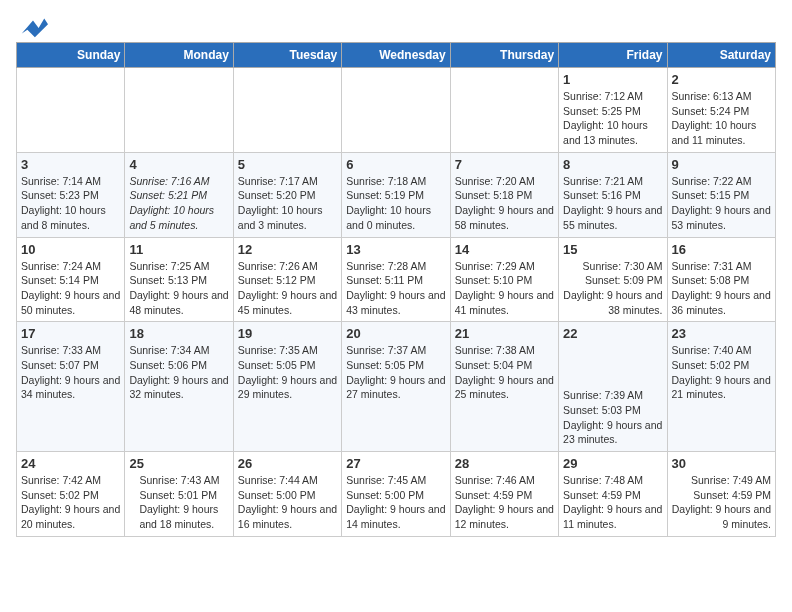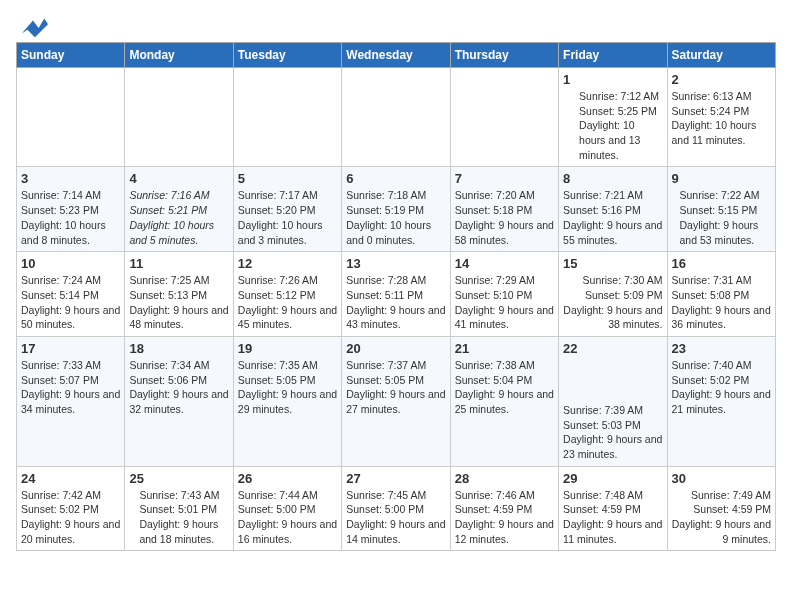--- a/index.html
+++ b/index.html
@@ -40,21 +40,21 @@
     }
     .calendar {
       width: 100%;
       border-collapse: collapse;
     }
     .calendar th {
       background-color: #2a6ebb;
       color: #fff;
       font-size: 12px;
       padding: 5px 4px;
-      text-align: left;
+      text-align: right;
       border: 1px solid #aaa;
     }
     .calendar td {
       width: 107px;
       vertical-align: top;
       padding: 4px 4px;
       border: 1px solid #ccc;
       font-size: 10.5px;
       color: #333;
       background: #fff;
@@ -109,21 +109,21 @@
   </thead>
   <tbody id="calendar-body">
   <tr>
         <td class="empty-cell"></td>
         <td class="empty-cell"></td>
         <td class="empty-cell"></td>
         <td class="empty-cell"></td>
         <td class="empty-cell"></td>
         <td>
           <span class="day-num">1</span>
-          <div class="cell-content" style="white-space: pre-line; margin-left: 16px;">Sunrise: 7:12 AM
+          <div class="cell-content" style="white-space: pre-line;">Sunrise: 7:12 AM
 Sunset: 5:25 PM
 Daylight: 10 hours and 13 minutes.</div>
         </td>
         <td>
           <span class="day-num">2</span>
           <div class="cell-content" style="white-space: pre-line;">Sunrise: 6:13 AM
 Sunset: 5:24 PM
 Daylight: 10 hours and 11 minutes.</div>
         </td>
       </tr>
@@ -159,21 +159,21 @@
 Daylight: 9 hours and 58 minutes.</div>
         </td>
         <td>
           <span class="day-num">8</span>
           <div class="cell-content" style="white-space: pre-line;">Sunrise: 7:21 AM
 Sunset: 5:16 PM
 Daylight: 9 hours and 55 minutes.</div>
         </td>
         <td>
           <span class="day-num">9</span>
-          <div class="cell-content" style="white-space: pre-line; margin-left: 8px;">Sunrise: 7:22 AM
+          <div class="cell-content" style="white-space: pre-line;">Sunrise: 7:22 AM
 Sunset: 5:15 PM
 Daylight: 9 hours and 53 minutes.</div>
         </td>
       </tr>
       <tr>
         <td>
           <span class="day-num">10</span>
           <div class="cell-content" style="white-space: pre-line;">Sunrise: 7:24 AM
 Sunset: 5:14 PM
 Daylight: 9 hours and 50 minutes.</div>

